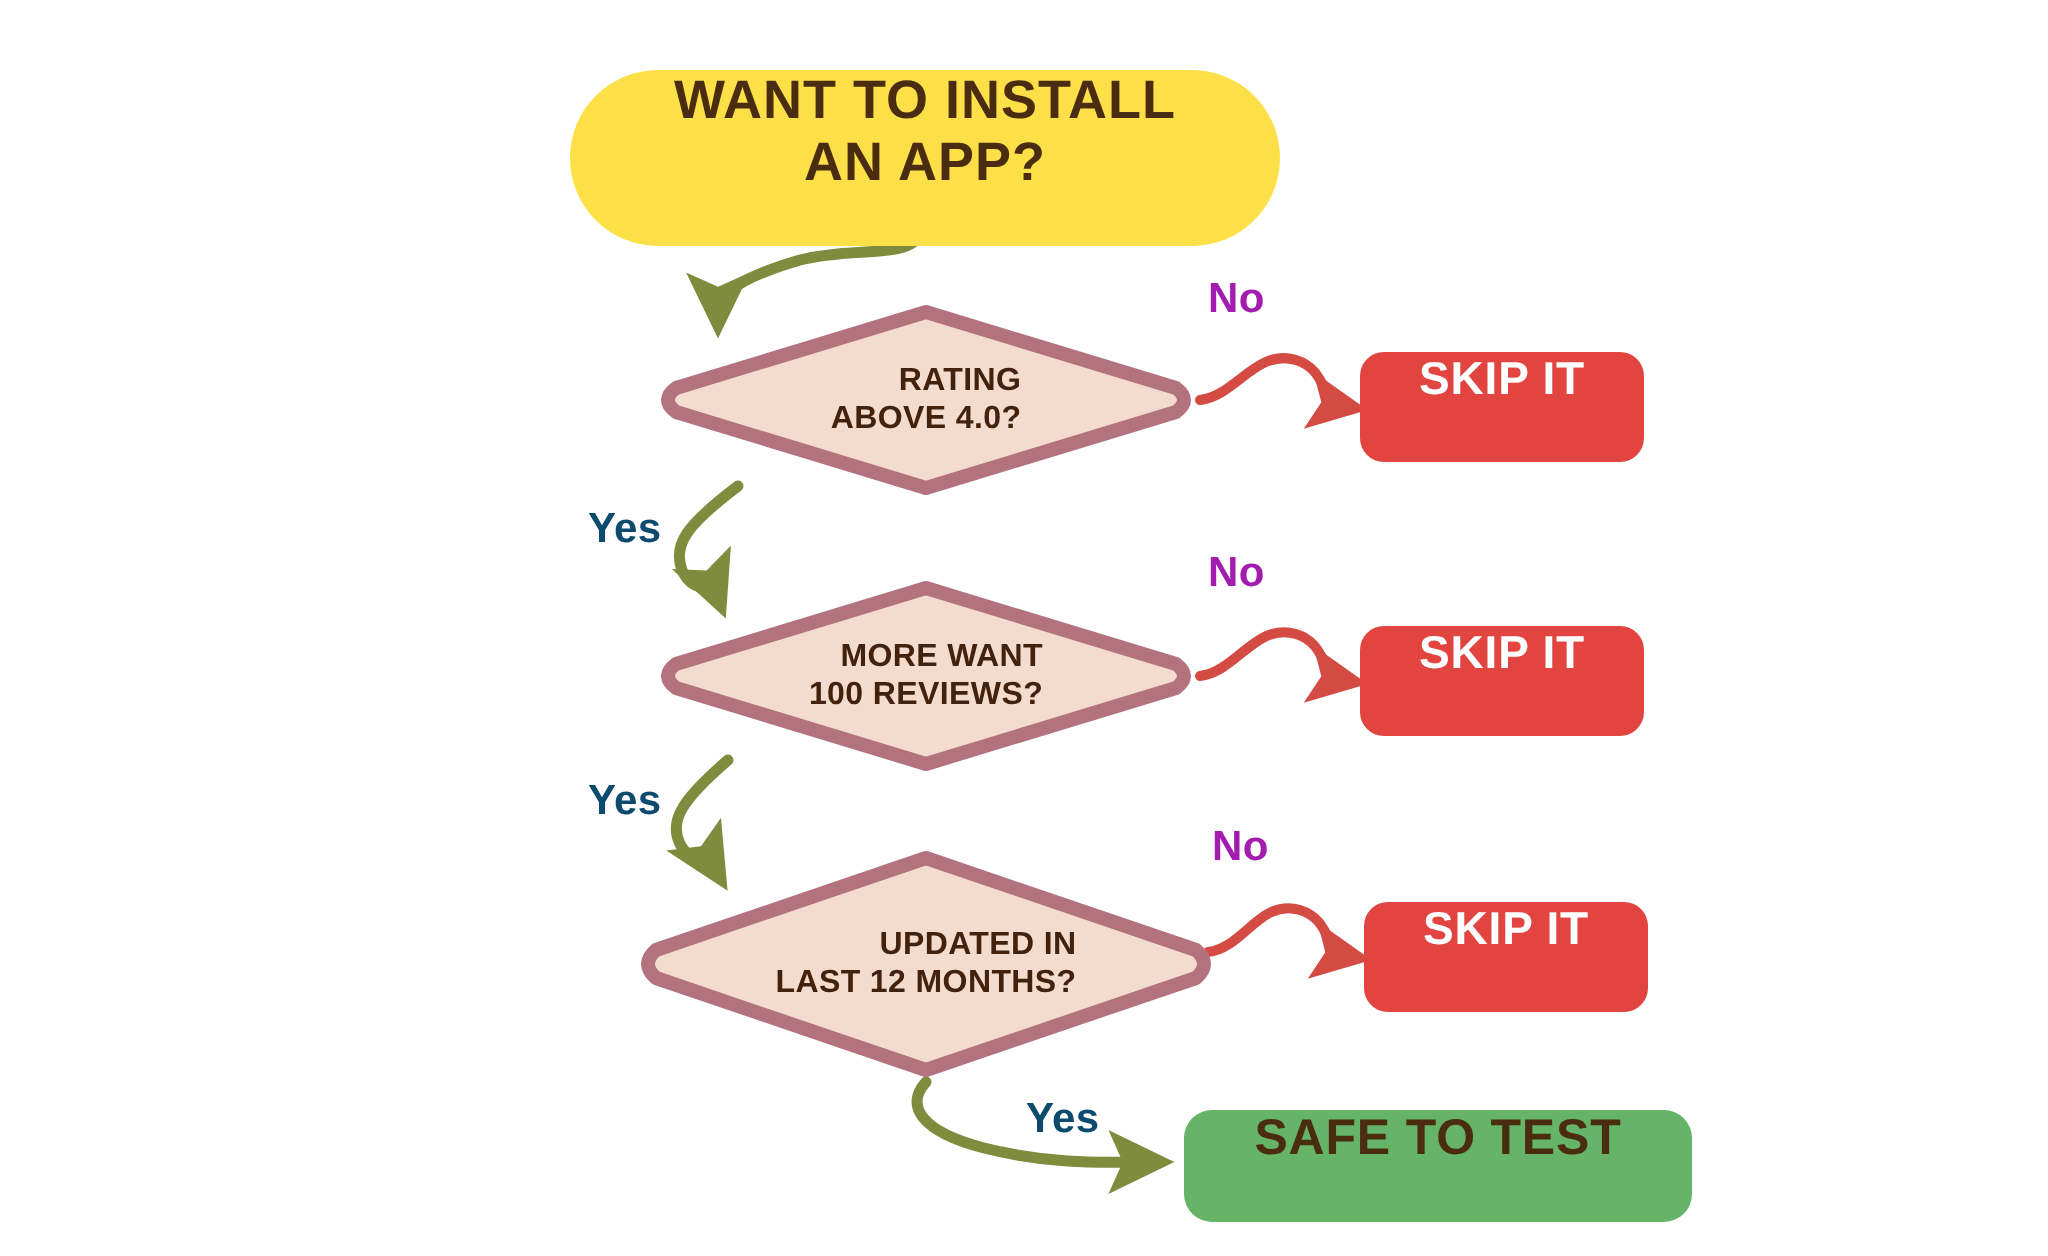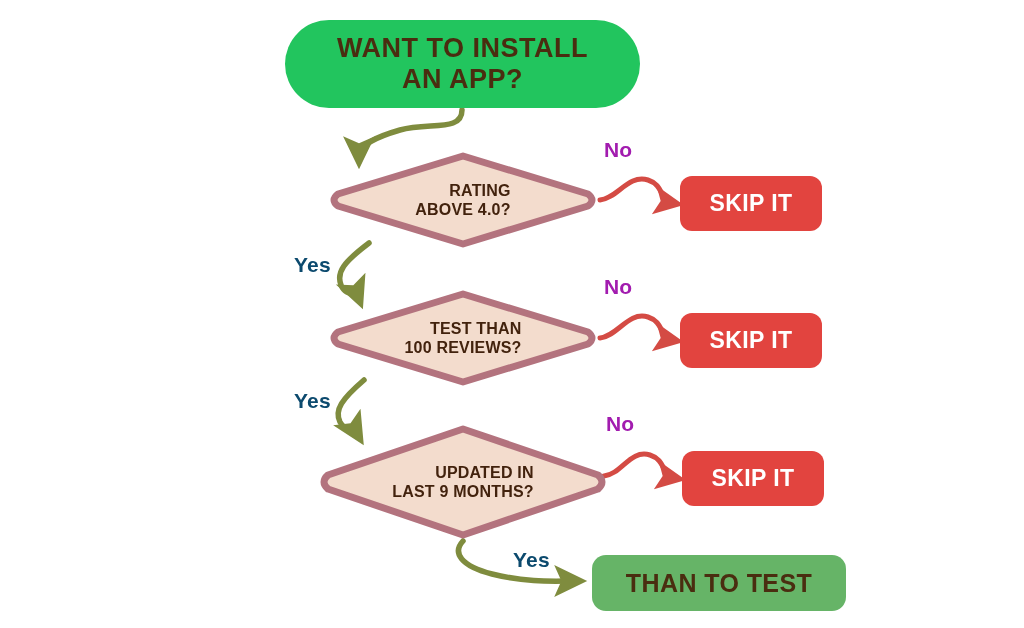--- a/index.html
+++ b/index.html
@@ -23,27 +23,26 @@
     top: 0;
     width: 1024px;
     height: 628px;
     pointer-events: none;
   }
 
   
   .start-pill {
     position: absolute;
     left: 285px;
-    top: 20px;
+    top: 35px;
     width: 355px;
     height: 88px;
-    background: #22c55e;
+    background: #fde047;
     border-radius: 44px;
     display: flex;
-    align-items: center;
     justify-content: center;
     text-align: center;
     box-sizing: border-box;
   }
   .start-pill .pill-text {
     font-size: 27px;
     font-weight: bold;
     letter-spacing: 0.5px;
     line-height: 1.16;
     color: #4a2d10;
@@ -71,21 +70,21 @@
     letter-spacing: 0.2px;
     text-align: right;
     color: #42220d;
     white-space: pre-line;
   }
 
   
   .btn {
     position: absolute;
     display: flex;
-    align-items: center;
+    align-items: flex-start;
     justify-content: center;
     border-radius: 12px;
     box-sizing: border-box;
   }
   .btn-skip {
     width: 142px;
     height: 55px;
     background: #e2443f;
   }
   .btn-skip .btn-text {
@@ -160,44 +159,44 @@
       <path d="M137,6 L262,44 Q270,50 262,56 L137,94 Q137,94 137,94 L12,56 Q4,50 12,44 Z" fill="#f3dccd" stroke="#b3737e" stroke-width="7" stroke-linejoin="round"></path>
     </svg>
     <div class="dia-text">RATING
 ABOVE 4.0?</div>
   </div>
 
   <div class="diamond" style="left:326px; top:288px; width:274px; height:100px;">
     <svg width="274" height="100" viewBox="0 0 274 100" xmlns="http://www.w3.org/2000/svg">
       <path d="M137,6 L262,44 Q270,50 262,56 L137,94 Q137,94 137,94 L12,56 Q4,50 12,44 Z" fill="#f3dccd" stroke="#b3737e" stroke-width="7" stroke-linejoin="round"></path>
     </svg>
-    <div class="dia-text">TEST THAN
+    <div class="dia-text">MORE WANT
 100 REVIEWS?</div>
   </div>
 
   <div class="diamond" style="left:316px; top:423px; width:294px; height:118px;">
     <svg width="294" height="118" viewBox="0 0 294 118" xmlns="http://www.w3.org/2000/svg">
       <path d="M147,6 L282,52 Q290,59 282,66 L147,112 Q147,112 147,112 L12,66 Q4,59 12,52 Z" fill="#f3dccd" stroke="#b3737e" stroke-width="7" stroke-linejoin="round"></path>
     </svg>
     <div class="dia-text">UPDATED IN
-LAST 9 MONTHS?</div>
+LAST 12 MONTHS?</div>
   </div>
 
   <div class="btn btn-skip" style="left:680px; top:176px;">
     <span class="btn-text">SKIP IT</span>
   </div>
   <div class="btn btn-skip" style="left:680px; top:313px;">
     <span class="btn-text">SKIP IT</span>
   </div>
   <div class="btn btn-skip" style="left:682px; top:451px;">
     <span class="btn-text">SKIP IT</span>
   </div>
 
   <div class="btn btn-safe">
-    <span class="btn-text">THAN TO TEST</span>
+    <span class="btn-text">SAFE TO TEST</span>
   </div>
 
   <div class="edge-label label-no" style="left:604px; top:138px;">No</div>
   <div class="edge-label label-no" style="left:604px; top:275px;">No</div>
   <div class="edge-label label-no" style="left:606px; top:412px;">No</div>
 
   <div class="edge-label label-yes" style="left:294px; top:253px;">Yes</div>
   <div class="edge-label label-yes" style="left:294px; top:389px;">Yes</div>
   <div class="edge-label label-yes" style="left:513px; top:548px;">Yes</div>
 

